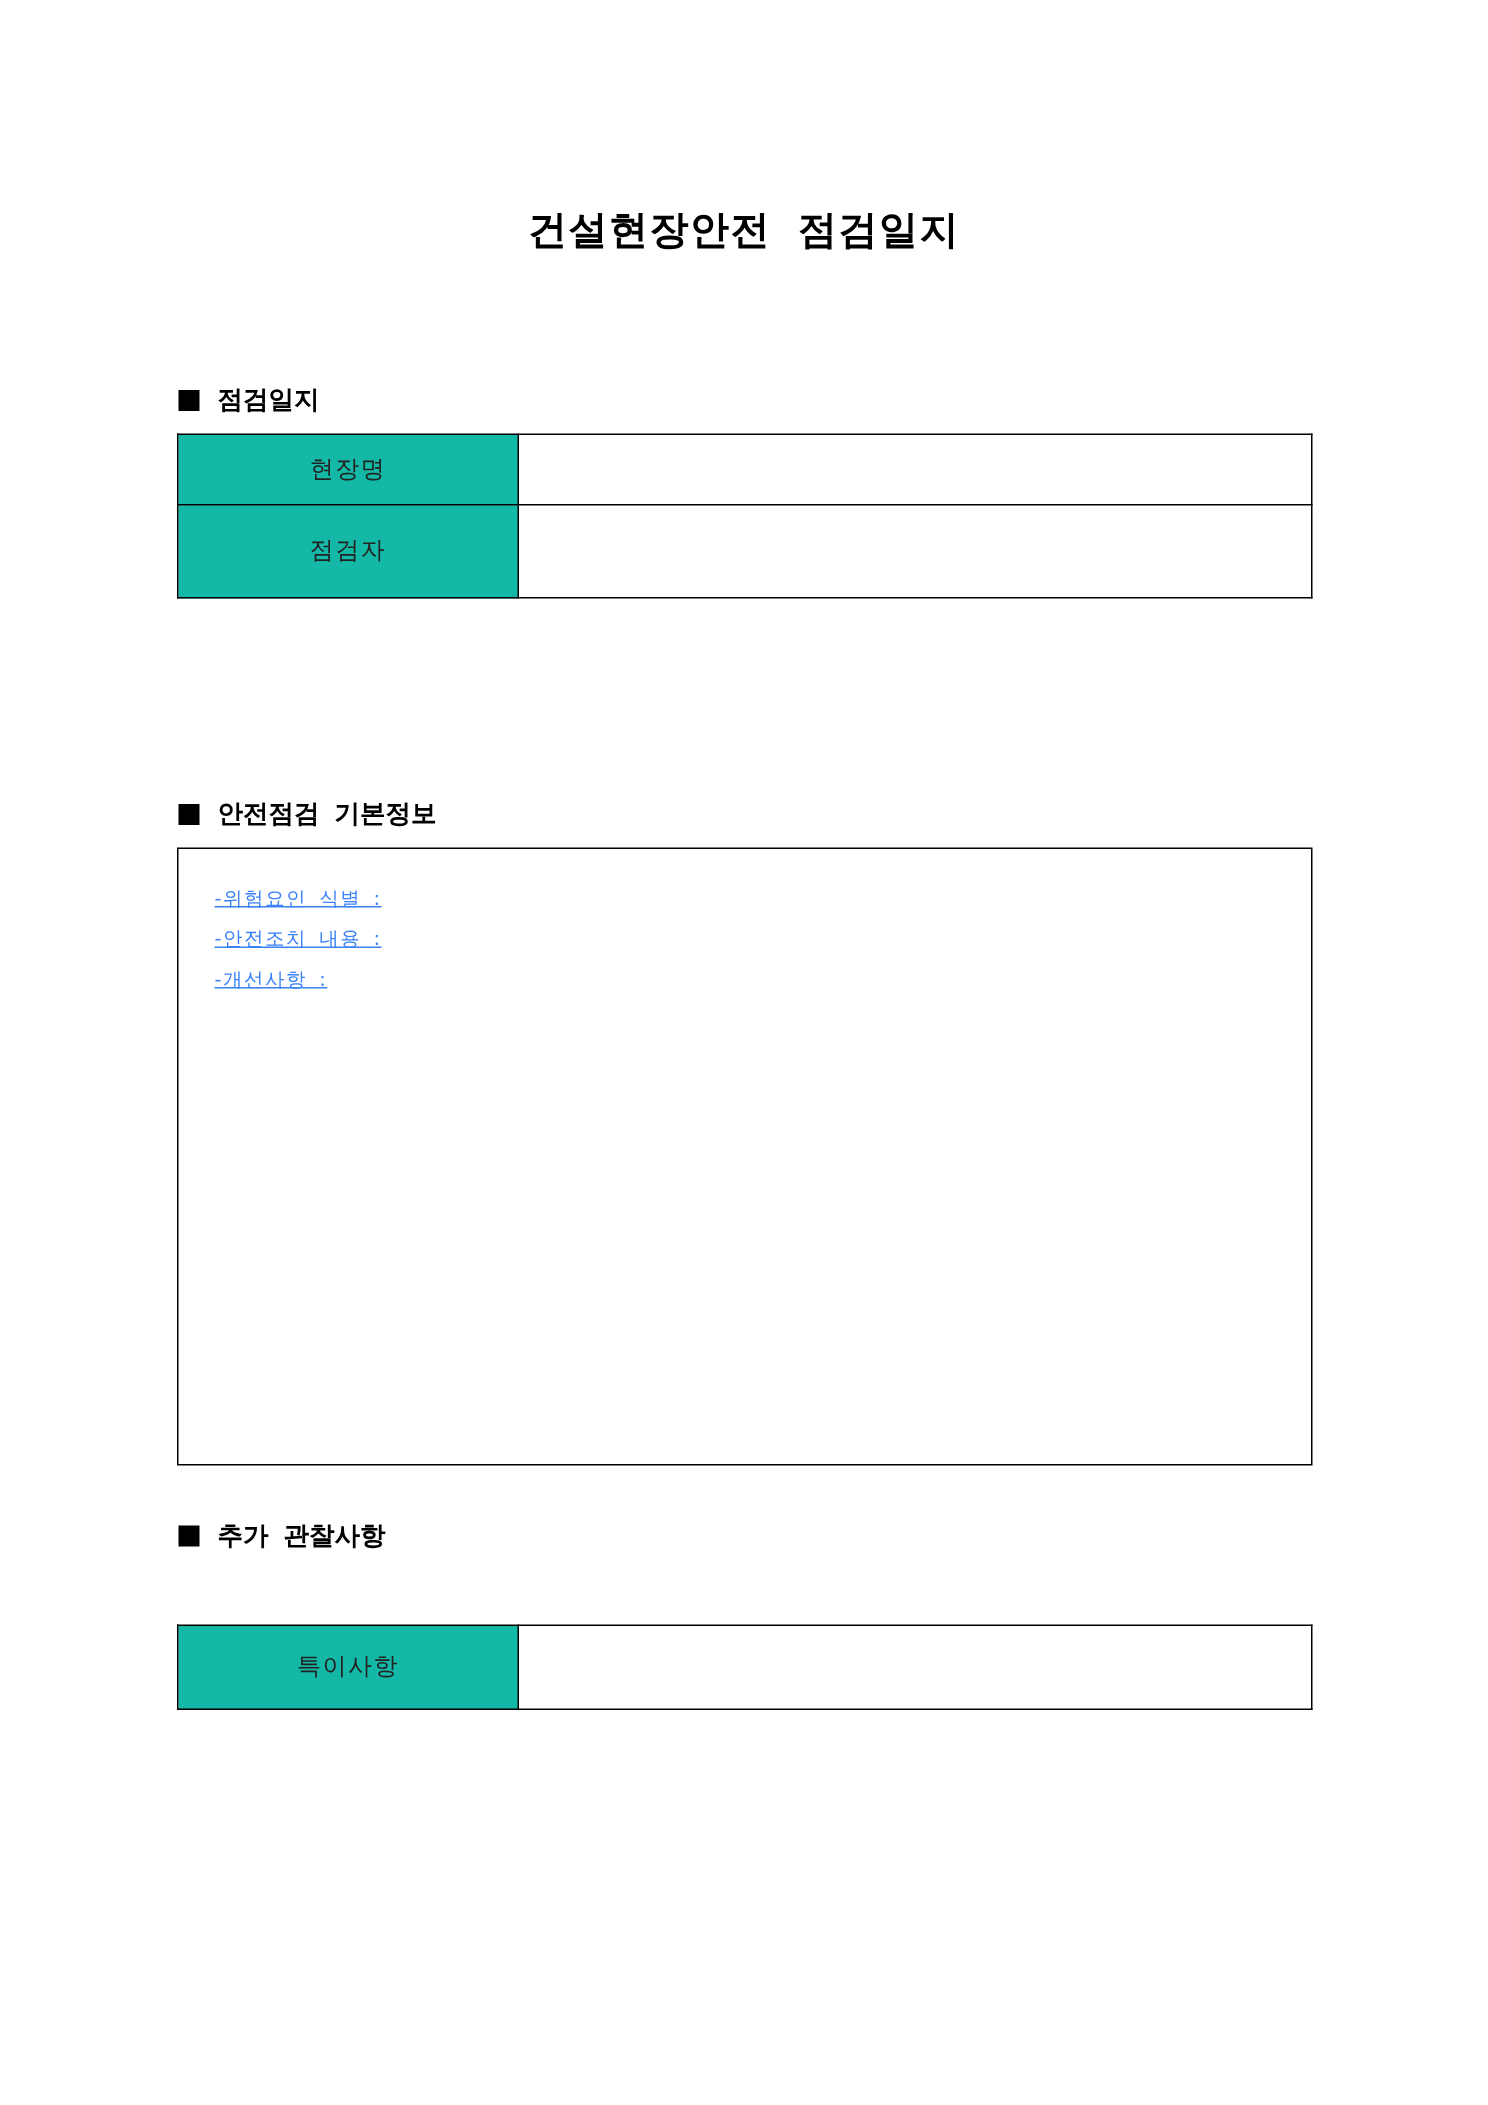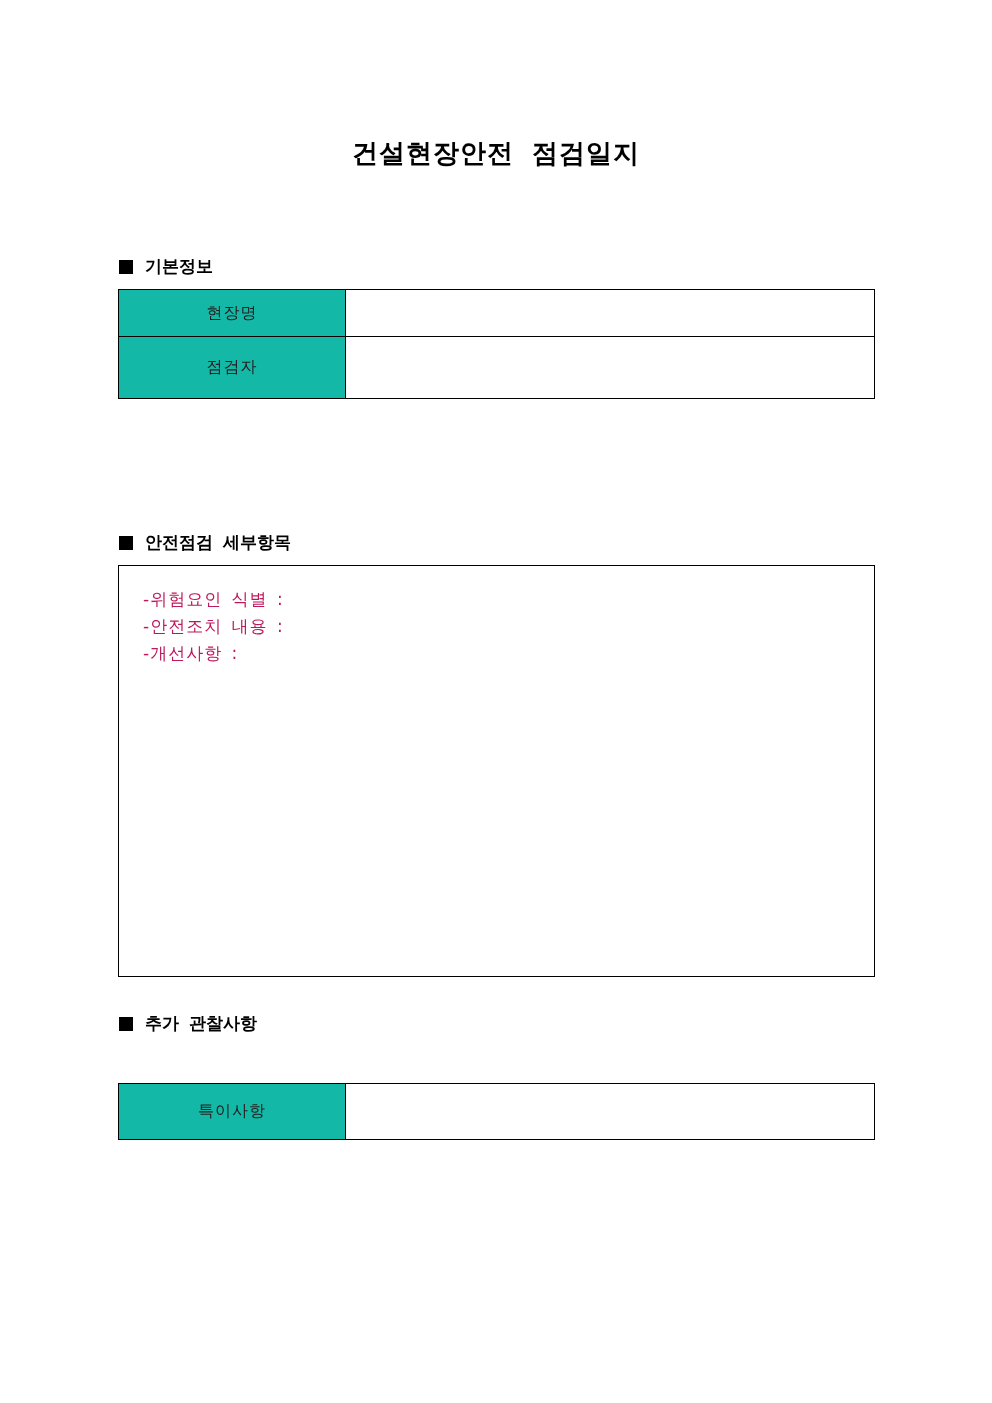--- a/index.html
+++ b/index.html
@@ -5,47 +5,47 @@
   html, body { margin: 0; padding: 0; background: #ffffff; }
   body { width: 992px; height: 1403px; position: relative; font-family: "DejaVu Sans", "Liberation Sans", sans-serif; color: #000; }
   .title { position: absolute; top: 136px; left: 0; width: 992px; text-align: center; font-size: 26px; font-weight: bold; letter-spacing: 1px; word-spacing: 8px; }
   .section-head { position: absolute; left: 119px; font-size: 17px; font-weight: bold; display: flex; align-items: center; word-spacing: 4px; }
   .sq { display: inline-block; width: 14px; height: 14px; background: #000; margin-right: 12px; }
   table.info { position: absolute; left: 118px; width: 757px; border-collapse: collapse; }
   table.info td { border: 1.5px solid #000; padding: 0; }
   table.info td.lbl { width: 226px; background: #14b8a6; text-align: center; font-size: 16px; color: #222; letter-spacing: 1px; }
   table.info td.val { background: #fff; }
   .detail-box { position: absolute; left: 118px; top: 565px; width: 755px; height: 410px; border: 1.5px solid #000; }
-  .detail-lines { position: absolute; left: 24px; top: 20px; font-size: 17px; color: #be185d; line-height: 27px; letter-spacing: 1px; word-spacing: 3px; }
+  .detail-lines { position: absolute; left: 24px; top: 20px; font-size: 13px; color: #3b82f6; line-height: 27px; letter-spacing: 1px; word-spacing: 3px; text-decoration: underline; }
 </style>
 </head>
 <body>
 
 <div class="title">건설현장안전 점검일지</div>
 
 <div class="section-head" style="top:255px;">
   <span class="sq"></span>
-  <span>기본정보</span>
+  <span>점검일지</span>
 </div>
 <table class="info" style="top:289px;">
   <tbody>
       <tr style="height:47px;">
     <td class="lbl">현장명</td>
     <td class="val"></td>
   </tr>
   <tr style="height:62px;">
     <td class="lbl">점검자</td>
     <td class="val"></td>
   </tr>
 </tbody>
   </table>
 
 <div class="section-head" style="top:531px;">
   <span class="sq"></span>
-  <span>안전점검 세부항목</span>
+  <span>안전점검 기본정보</span>
 </div>
 <div class="detail-box">
   <div class="detail-lines">
     <div>-위험요인 식별 :</div>
     <div>-안전조치 내용 :</div>
     <div>-개선사항 :</div>
   </div>
 </div>
 
 <div class="section-head" style="top:1012px;">

